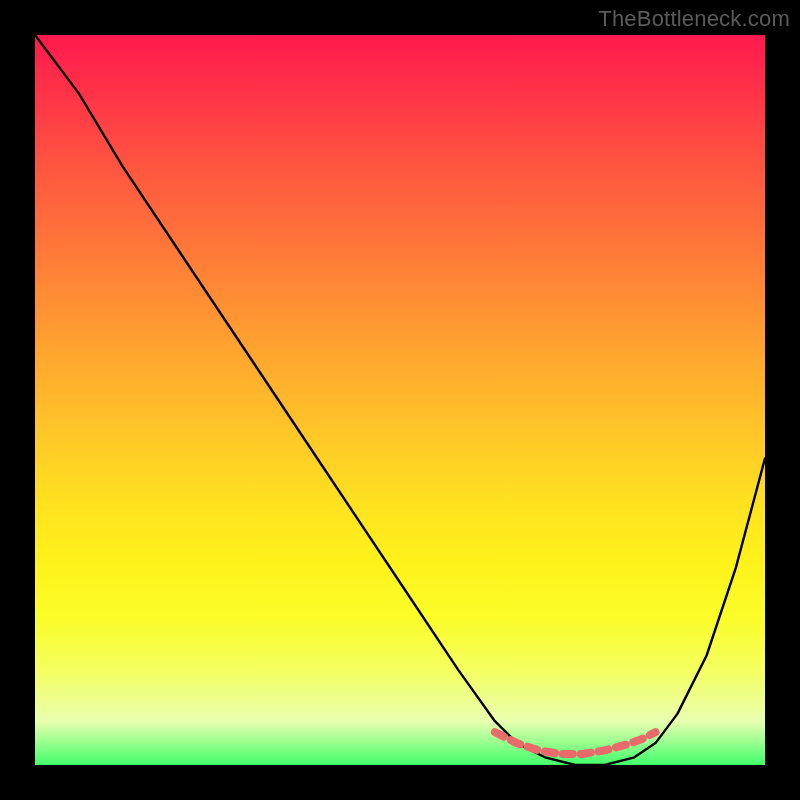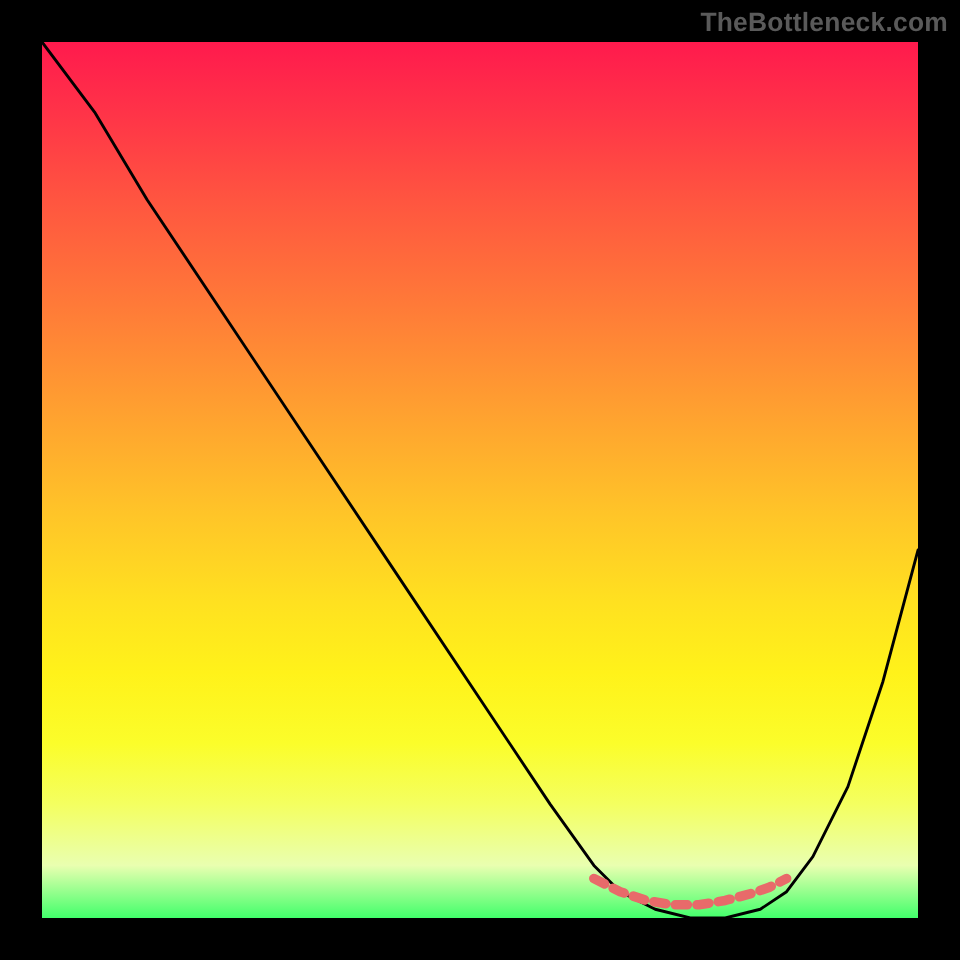--- a/index.html
+++ b/index.html
@@ -16,21 +16,21 @@
     width: 800px;
     height: 800px;
     background: #000;
   }
   .watermark {
     position: absolute;
     top: 6px;
     right: 10px;
     color: #5a5a5a;
     font-size: 22px;
-    font-weight: 700;
+    font-weight: 400;
     letter-spacing: 0.2px;
     z-index: 10;
   }
   .plot {
     position: absolute;
     left: 35px;
     top: 35px;
     width: 730px;
     height: 730px;
   }

